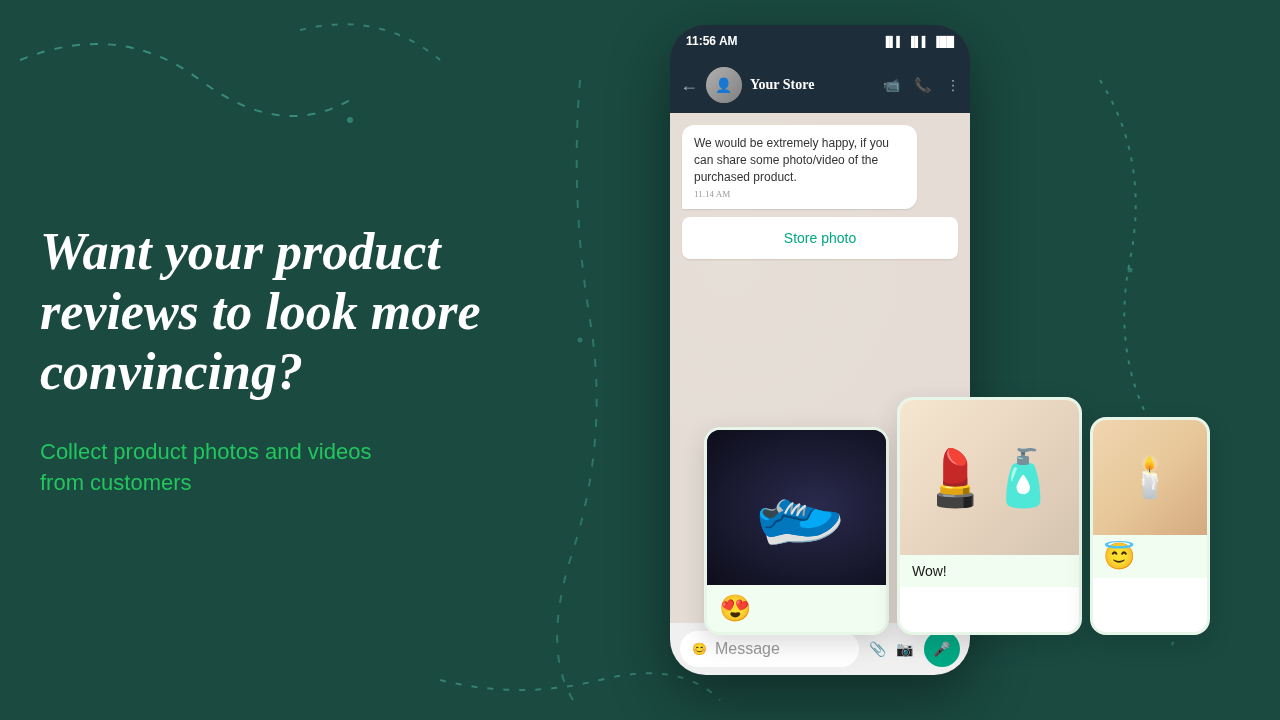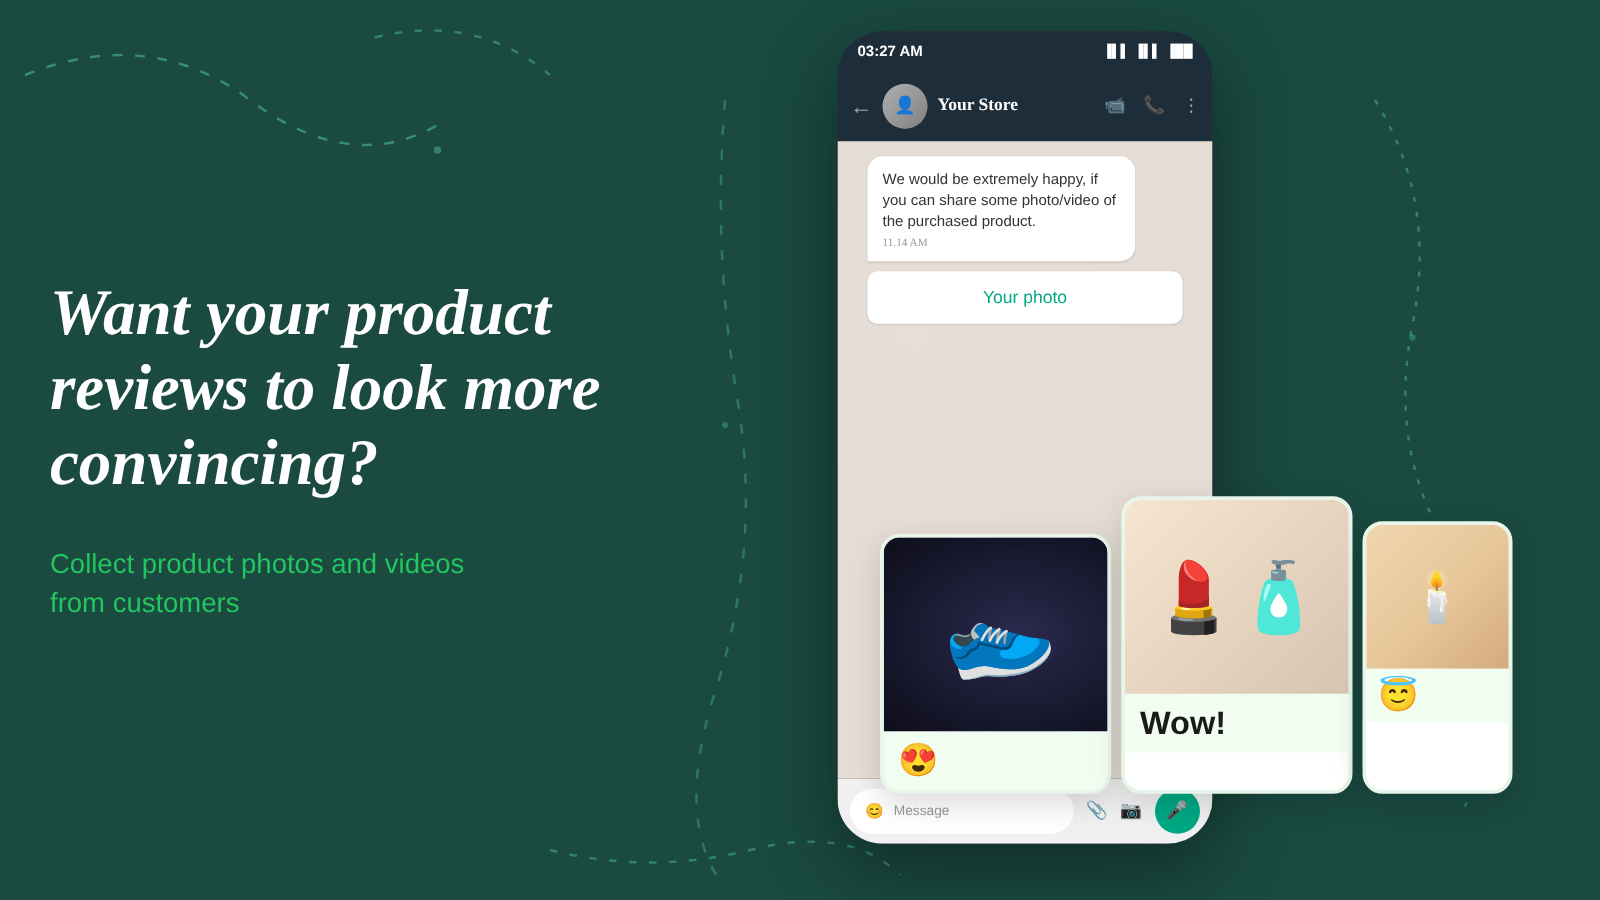--- a/index.html
+++ b/index.html
@@ -124,21 +124,21 @@
 
     
     .chat-area {
       background: #e5ddd5;
       background-image: 
         radial-gradient(circle at 20% 30%, rgba(255,255,255,0.05) 0%, transparent 50%);
       flex: 1;
       height: calc(650px - 32px - 56px - 52px);
       overflow: hidden;
       position: relative;
-      padding: 12px 24px;
+      padding: 12px 12px;
       display: flex;
       flex-direction: column;
       gap: 8px;
     }
 
     
     .message-bubble {
       background: #fff;
       border-radius: 12px 12px 12px 0;
       padding: 10px 12px;
@@ -297,22 +297,22 @@
       align-items: center;
       gap: 6px;
     }
 
     .card-emoji {
       font-size: 26px;
     }
 
     .card-text {
       font-family: Arial, sans-serif;
-      font-size: 26px;
-      font-weight: 700;
+      font-size: 14px;
+      font-weight: 400;
       color: #1a1a1a;
     }
 
     .card-footer.third-footer {
       padding: 6px 10px;
     }
 
     
     .deco-svg {
       position: absolute;
@@ -350,21 +350,21 @@
   <p class="subtext">
     Collect product photos and videos<br>from customers
   </p>
 </div>
 
 <div style="position: absolute; right: 90px; top: 25px; bottom: 15px; width: 520px; z-index: 3;">
 
   <div class="phone" style="position: absolute; left: 0; top: 0;">
 
     <div class="status-bar">
-      <span class="status-time">03:27 AM</span>
+      <span class="status-time">11:56 AM</span>
       <div class="status-icons">
         <span>▐▌▌</span>
         <span>▐▌▌</span>
         <span>▐██</span>
       </div>
     </div>
 
     <div class="wa-header">
       <span class="wa-back">←</span>
       <div class="wa-avatar">
@@ -379,29 +379,29 @@
     </div>
 
     <div class="chat-area">
 
       <div class="message-bubble">
         <p class="message-text">We would be extremely happy, if you can share some photo/video of the purchased product.</p>
         <p class="message-time">11.14 AM</p>
       </div>
 
       <div class="take-photo-bar">
-        <span class="take-photo-text">Your photo</span>
+        <span class="take-photo-text">Store photo</span>
       </div>
 
     </div>
 
     <div class="wa-input-bar">
       <div class="wa-input-field">
         <span style="margin-right:8px;">😊</span>
-        <span style="color:#999; font-size:11px;">Message</span>
+        <span style="color:#999; font-size:16px;">Message</span>
       </div>
       <span class="wa-attach">📎</span>
       <span class="wa-camera">📷</span>
       <div class="wa-mic-btn">
         <span>🎤</span>
       </div>
     </div>
 
   </div>
 

